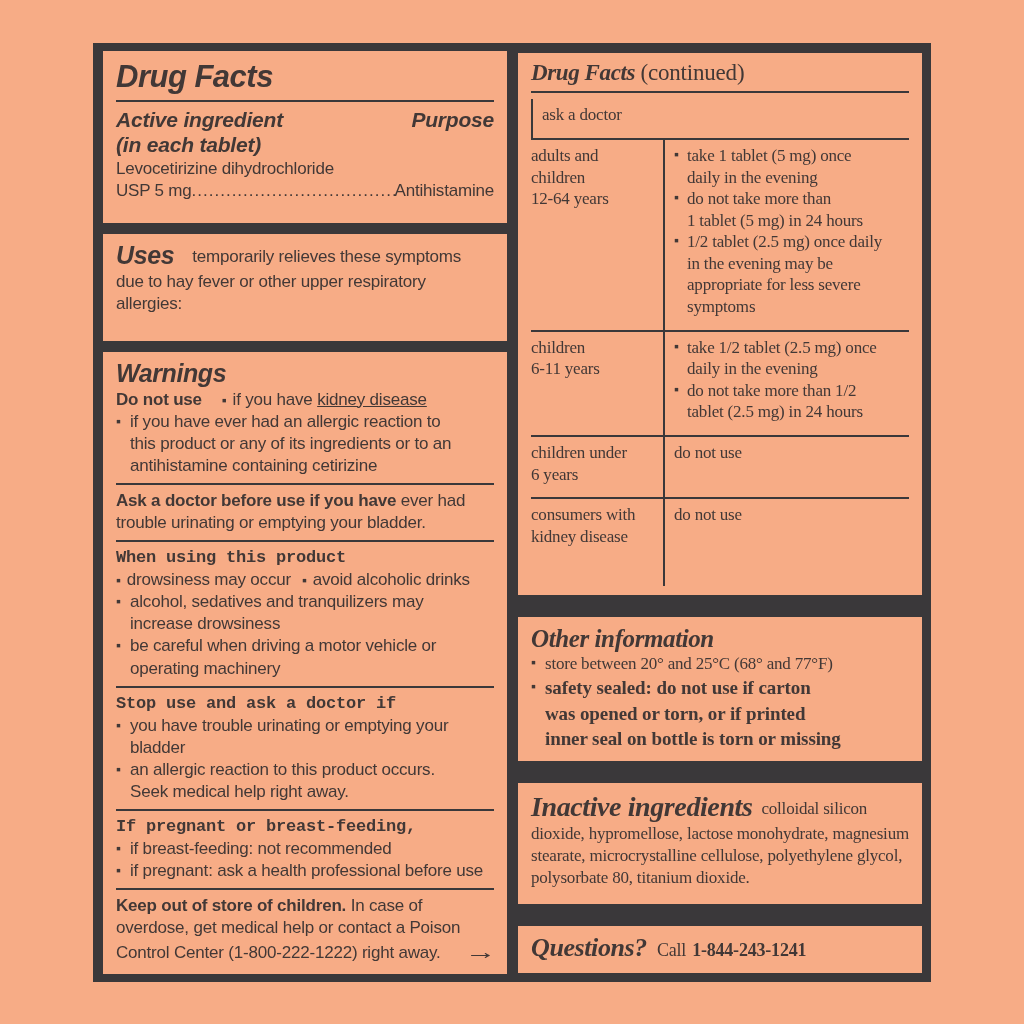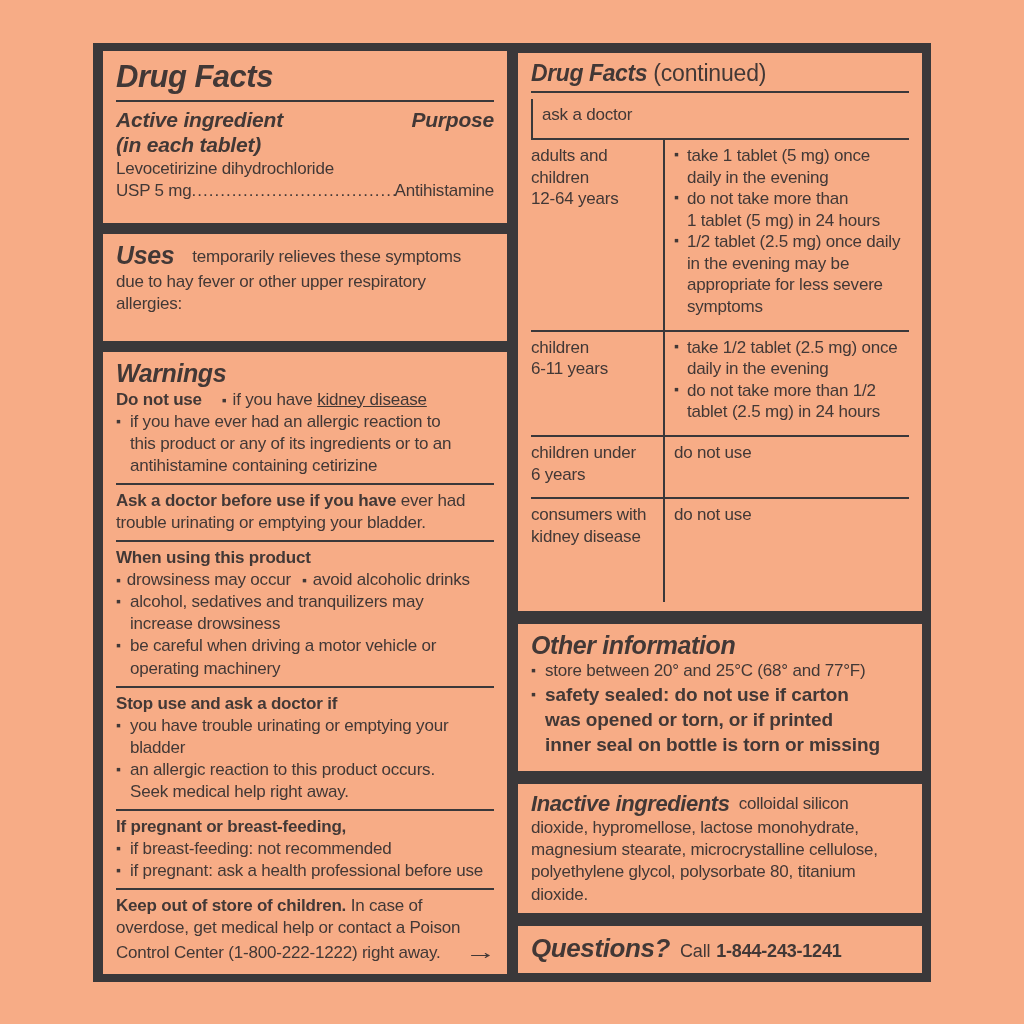--- a/index.html
+++ b/index.html
@@ -17,21 +17,21 @@
     position: relative;
     overflow: hidden;
   }
   .panel {
     position: absolute; left: 93px; top: 43px;
     width: 838px; height: 939px;
     background: var(--dark);
   }
   .col { position: absolute; display: flex; flex-direction: column; }
   .col-left  { left: 10px;  top: 8px;  width: 404px; height: 923px; gap: 11px; }
-  .col-right { left: 425px; top: 10px; width: 404px; height: 920px; gap: 13px; }
+  .col-right { left: 425px; top: 10px; width: 404px; height: 920px; gap: 22px; font-family: Liberation Serif, serif; }
   .box {
     background: var(--peach);
     padding: 7px 13px 9px 13px;
     font-size: 17px; line-height: 1.3; letter-spacing: -0.2px;
   }
   .bx-l1 { height: 172px; }
   .bx-l2 { height: 107px; }
   .bx-l3 { flex: 1; }
   .bx-r1 { height: 579px; display: flex; flex-direction: column; }
   .bx-r2 { height: 153px; }
@@ -52,39 +52,39 @@
   .dots { flex: 1; overflow: hidden; white-space: nowrap; letter-spacing: 1px; }
 
   .uses-head { margin-right: 18px; vertical-align: -2px; }
 
   .ib { display: inline-block; margin-right: 11px; }
   .ib::before { content: "▪"; font-size: 14px; margin-right: 6px; }
   .b { position: relative; padding-left: 14px; }
   .b::before { content: "▪"; font-size: 14px; position: absolute; left: 0; top: 1px; }
 
   .dnu-item { margin-left: 20px; }
-  .sect-head { margin-top: 1px; }
+  .sect-head { margin-top: 1px; font-family: Liberation Mono, monospace; }
   .arrow { display: inline-block; margin-left: 24px; font-size: 21px; line-height: 1;
            transform: scaleX(1.5) translateY(1px); transform-origin: left center; }
 
   .cont-title { font-size: 23px; line-height: 1.15; }
   .cont-title .bi { font-weight: bold; font-style: italic; letter-spacing: -0.4px; }
   .dir-h2 { margin: 4px 0 2px; }
   .dir-table { flex: 1; display: flex; flex-direction: column; margin-top: 1px; line-height: 1.27; }
   .dir-row { display: flex; }
   .dir-row + .dir-row { border-top: 2px solid var(--dark); }
   .dir-row:last-child { flex: 1; }
   .dir-label { width: 132px; flex: none; padding: 5px 4px 12px 0; white-space: pre-line; }
   .dir-cell { flex: 1; border-left: 2px solid var(--dark); padding: 5px 0 12px 9px; }
   .dir-cell .b { white-space: pre-line; padding-left: 13px; }
 
   .oi-item2 { font-weight: bold; font-size: 19px; line-height: 1.32; letter-spacing: -0.1px; }
   .oi-item2::before { top: 3px; }
 
-  .inact-head { font-size: 22px; margin-right: 9px; vertical-align: -2px; margin-top: 14px; }
+  .inact-head { font-size: 28px; margin-right: 9px; vertical-align: -2px; margin-top: 14px; }
 
   .q-row { display: flex; align-items: baseline; width: 100%; }
   .q-head { font-size: 26px; letter-spacing: -0.4px; margin-right: 10px; }
   .q-call { font-size: 18px; }
   .q-phone { font-size: 18px; font-weight: bold; margin-left: 6px; }
 </style>
 </head>
 <body>
 
 <div class="panel">

